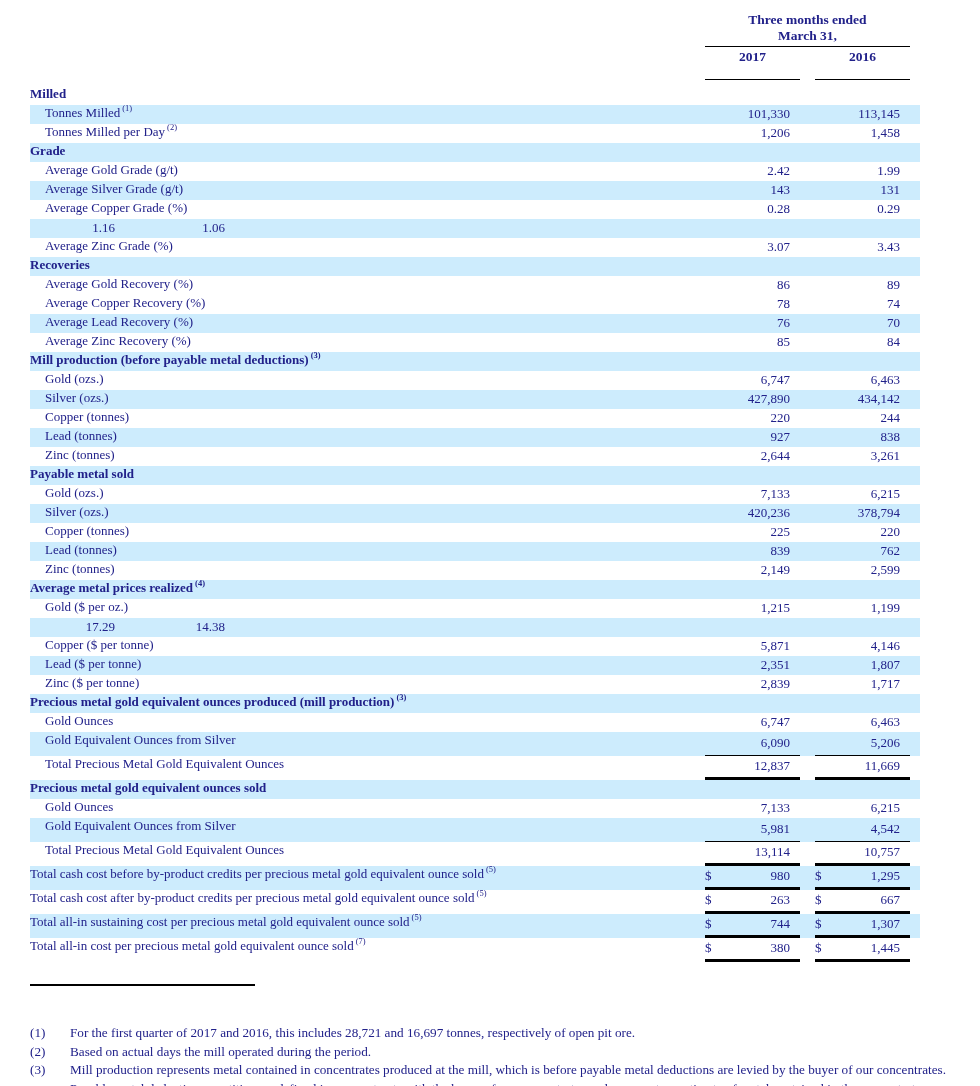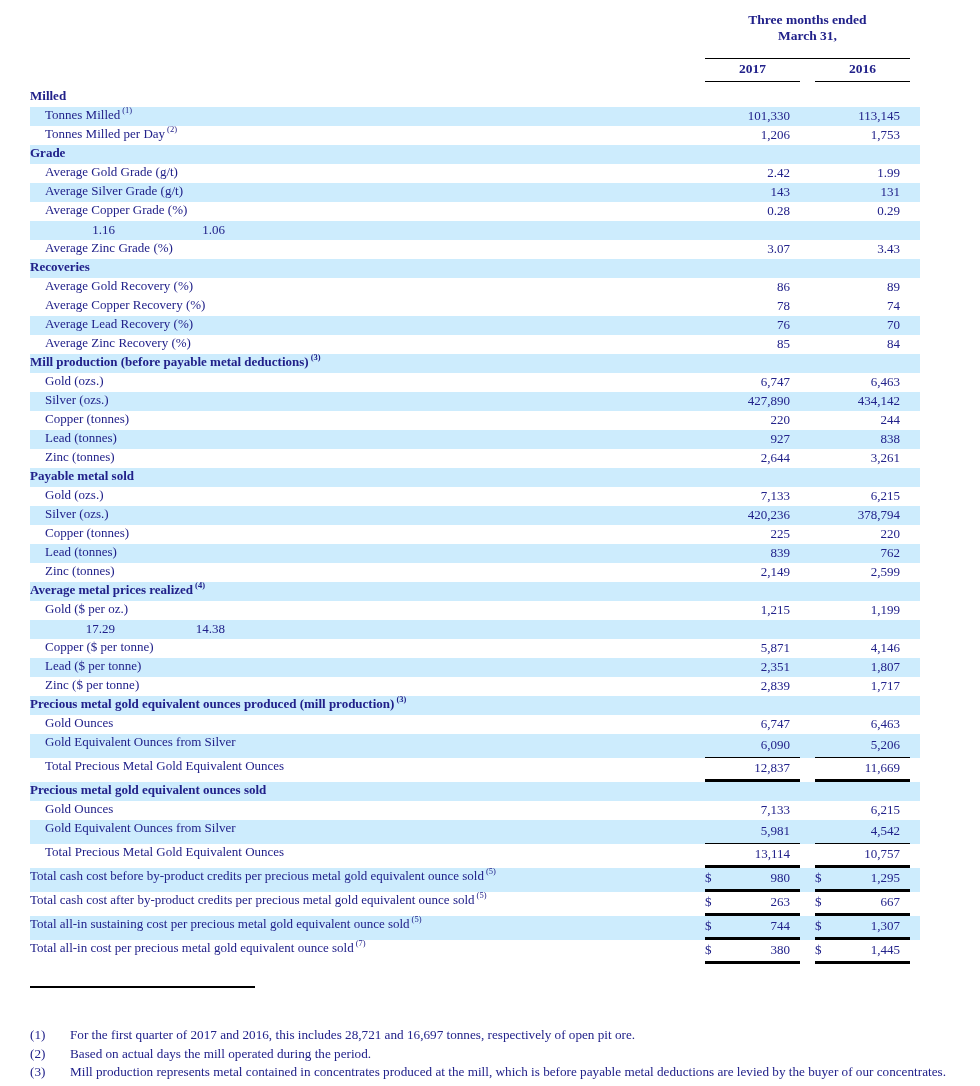--- a/index.html
+++ b/index.html
@@ -4,23 +4,23 @@
 <style>
   :root { --hl:#cdecfd; --txt:#21218a; --rule:#000000; }
   * { box-sizing:border-box; }
   body { margin:0; background:#ffffff; font-family:"Liberation Serif", serif; color:var(--txt); }
   .page { width:980px; height:1086px; position:relative; overflow:hidden; background:#fff; }
 
   
   .thead { display:flex; margin:12px 0 6px 30px; width:890px; }
   .thead .spacer { flex:1; }
   .thead .cols { width:205px; text-align:center; font-weight:bold; font-size:13.5px; line-height:1.18; }
-  .march { border-bottom:1.5px solid var(--rule); padding-bottom:14px; }
+  .march { border-bottom:1.5px solid var(--rule); padding-bottom:2px; }
   .years { display:flex; margin-top:2px; }
-  .year  { width:95px; border-bottom:1.5px solid var(--rule); text-align:center; padding-bottom:4px; }
+  .year  { width:95px; border-bottom:1.5px solid var(--rule); text-align:center; padding-bottom:14px; }
   .ygap  { width:15px; }
   .thead .tail { width:10px; }
 
   
   .row { display:flex; height:19px; font-size:13px; width:890px; margin-left:30px; }
   .row.tall { height:24px; }
   .row.shaded { background:var(--hl); }
   .label { flex:1; white-space:nowrap; overflow:hidden; }
   .label.indent { padding-left:15px; }
   .label.bold { font-weight:bold; }
@@ -78,21 +78,21 @@
         </div>
         <div class="rtail"></div>
       </div>
       <div class="row">
         <div class="label indent"><span>Tonnes Milled per Day</span><sup class="fnref">(2)</sup></div>
         <div class="val">
           <span class="num">1,206</span>
         </div>
         <div class="colgap"></div>
         <div class="val">
-          <span class="num">1,753</span>
+          <span class="num">1,458</span>
         </div>
         <div class="rtail"></div>
       </div>
       <div class="row shaded">
         <div class="label bold"><span>Grade</span></div>
         <div class="val"></div>
         <div class="colgap"></div>
         <div class="val"></div>
         <div class="rtail"></div>
       </div>

